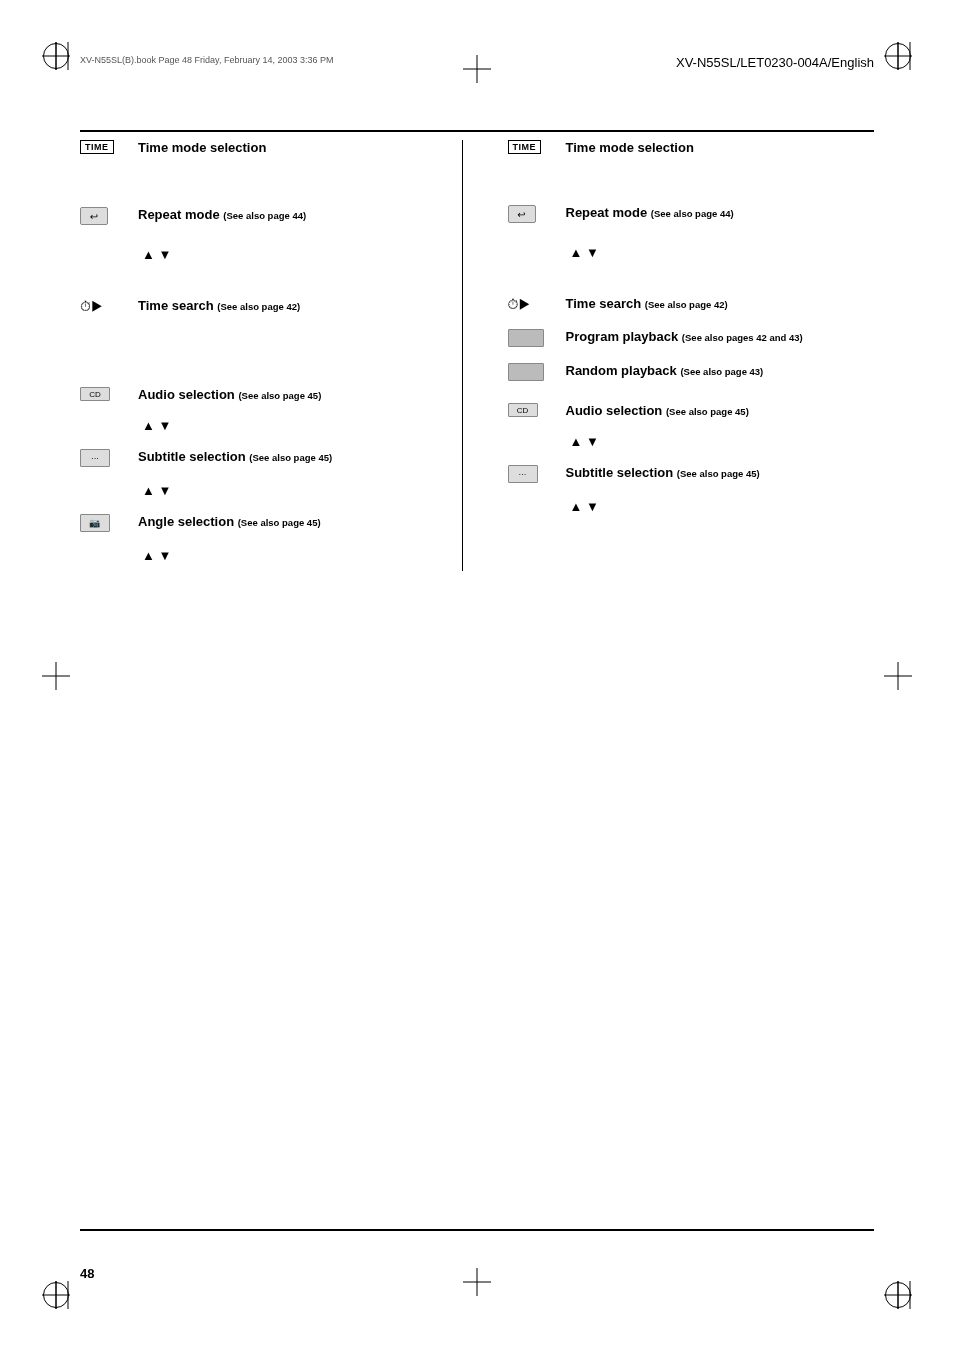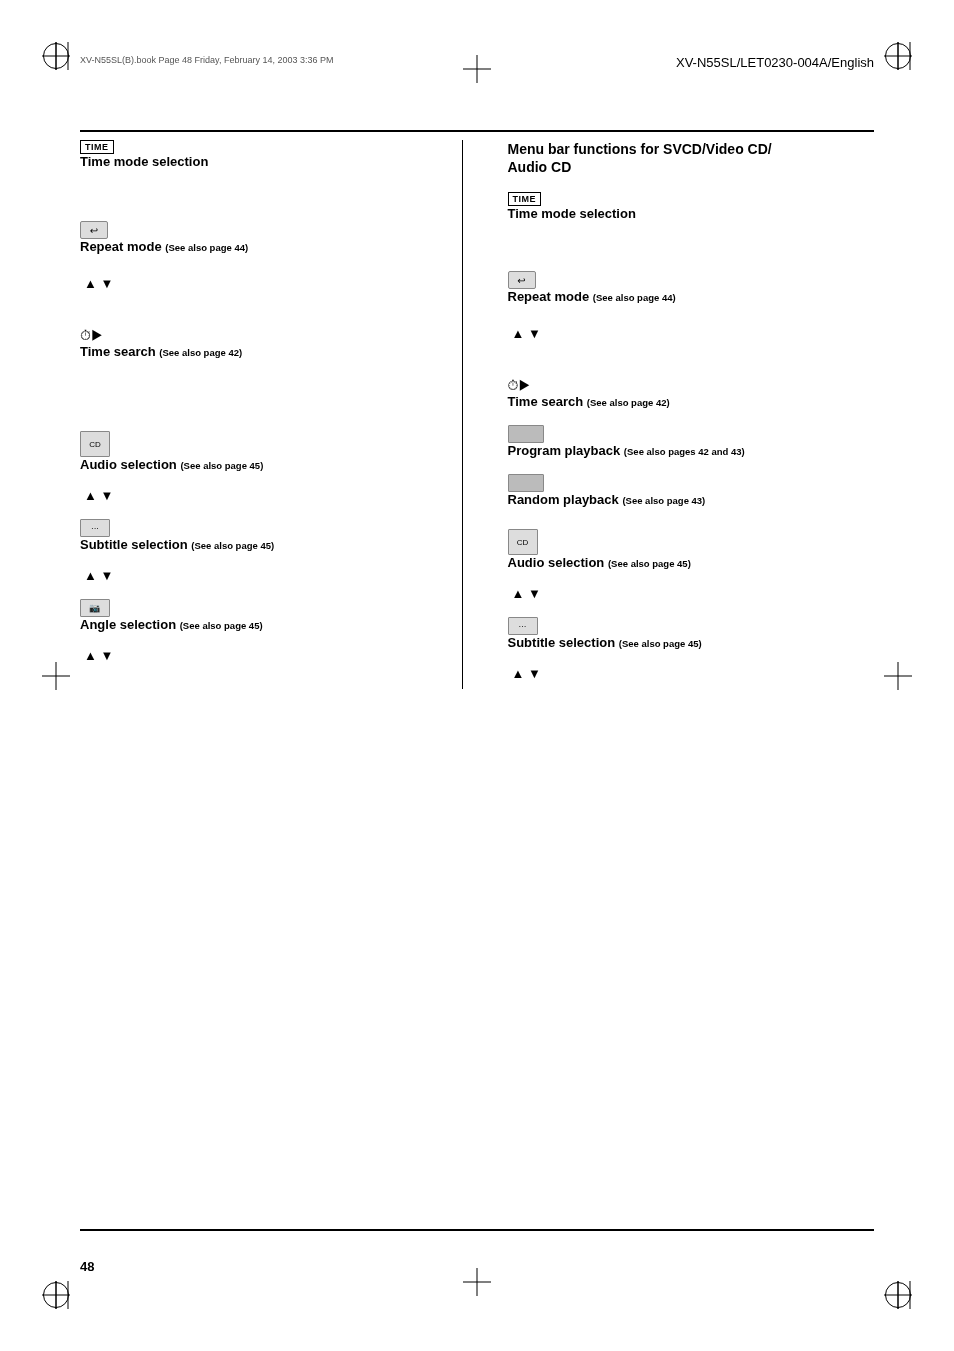--- a/index.html
+++ b/index.html
@@ -138,21 +138,20 @@
       font-weight: bold;
       margin-bottom: 16px;
       line-height: 1.3;
     }
 
     
     .feature-row {
       display: flex;
       align-items: flex-start;
       margin-bottom: 8px;
-      flex-direction: column;
     }
     .feature-icon {
       min-width: 50px;
       margin-right: 8px;
       display: flex;
       align-items: center;
     }
     .feature-text {
       font-size: 13px;
       flex: 1;
@@ -199,21 +198,21 @@
     
     .audio-icon {
       display: inline-flex;
       align-items: center;
       justify-content: center;
       border: 1.5px solid #888;
       background: #ddd;
       padding: 1px 3px;
       font-size: 8px;
       min-width: 30px;
-      height: 26px;
+      height: 14px;
       border-radius: 1px;
     }
     .subtitle-icon {
       display: inline-flex;
       align-items: center;
       justify-content: center;
       border: 1.5px solid #888;
       background: #ddd;
       padding: 1px 3px;
       font-size: 8px;
@@ -281,21 +280,21 @@
       width: 36px;
       height: 18px;
       background: #bbb;
       border: 1px solid #888;
       border-radius: 1px;
     }
 
     
     .page-number {
       position: absolute;
-      bottom: 77px;
+      bottom: 70px;
       left: 80px;
       font-size: 13px;
       font-weight: bold;
     }
 
     
     .bottom-center-cross {
       position: absolute;
       bottom: 55px;
       left: 50%;
@@ -487,21 +486,20 @@
       <div class="feature-row">
         <div class="feature-icon"></div>
         <div class="feature-text">
           <span class="updown-arrows">▲ ▼</span>
         </div>
       </div>
 
     </div>
 
     <div class="col-right">
-      <div class="section-title">Menu bar functions for SVCD/Video CD/<br>Audio CD</div>
 
       <div class="feature-row">
         <div class="feature-icon">
           <span class="time-badge">TIME</span>
         </div>
         <div class="feature-text">
           <strong>Time mode selection</strong>
         </div>
       </div>
 

